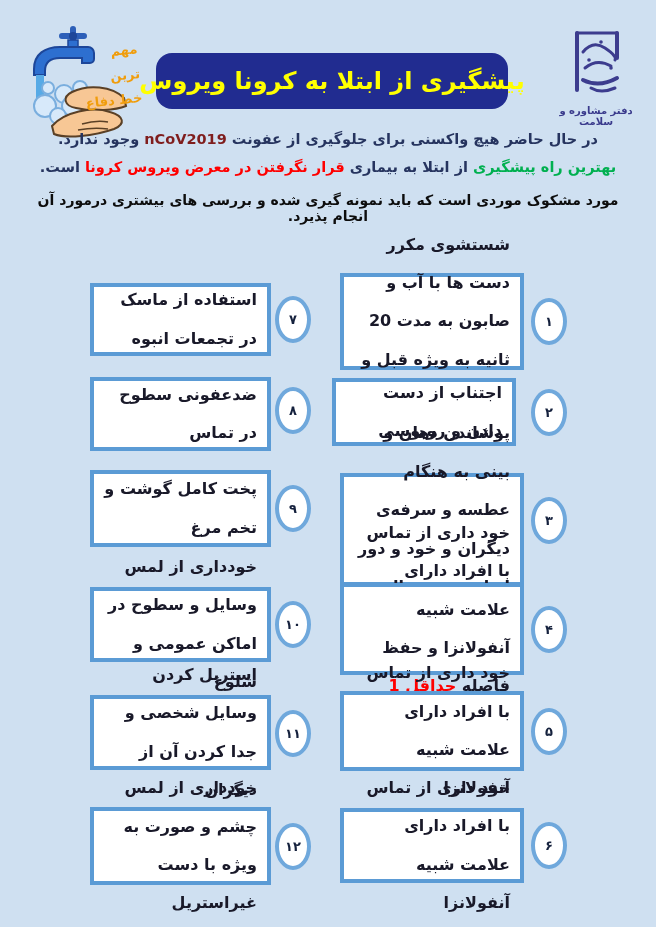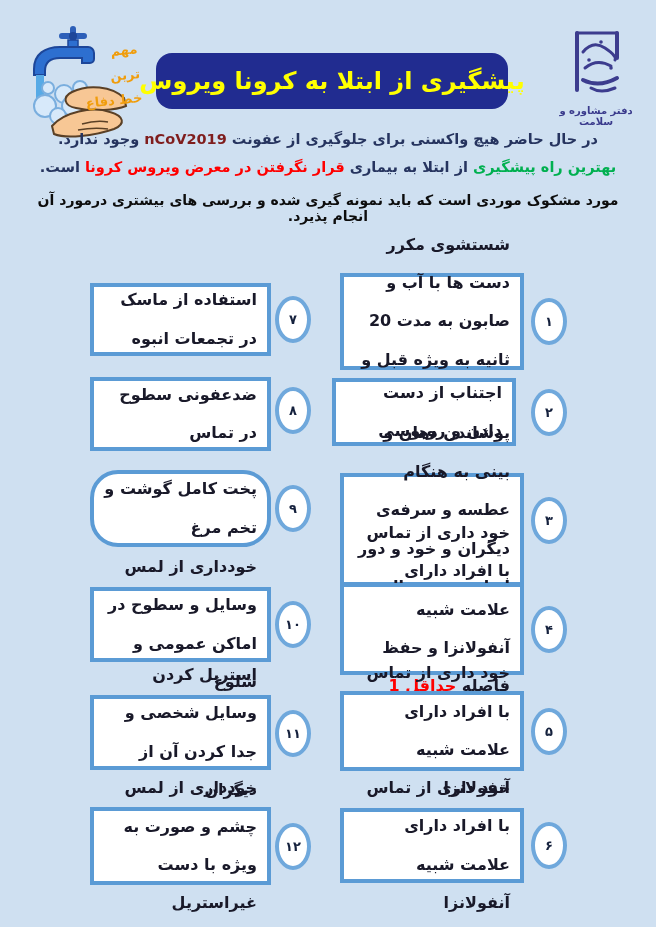--- a/index.html
+++ b/index.html
@@ -43,21 +43,21 @@
     justify-content:center;font-weight:bold;font-size:13px;color:#15213d;}
 
   #b1{left:340px;top:273px;width:184px;height:97px;}
   #b2{left:332px;top:378px;width:184px;height:68px;}
   #b3{left:340px;top:473px;width:184px;height:113px;}
   #b4{left:340px;top:583px;width:184px;height:92px;}
   #b5{left:340px;top:691px;width:184px;height:80px;}
   #b6{left:340px;top:808px;width:184px;height:75px;}
   #b7{left:90px;top:283px;width:181px;height:73px;}
   #b8{left:90px;top:377px;width:181px;height:74px;}
-  #b9{left:90px;top:470px;width:181px;height:77px;border-radius:28px;}
+  #b9{left:90px;top:470px;width:181px;height:77px;}
   #b10{left:90px;top:587px;width:181px;height:75px;}
   #b11{left:90px;top:695px;width:181px;height:75px;}
   #b12{left:90px;top:807px;width:181px;height:78px;}
 
   #n1{left:531px;top:298px;} #n2{left:531px;top:389px;} #n3{left:531px;top:497px;}
   #n4{left:531px;top:606px;} #n5{left:531px;top:708px;} #n6{left:531px;top:822px;}
   #n7{left:275px;top:296px;} #n8{left:275px;top:387px;} #n9{left:275px;top:485px;}
   #n10{left:275px;top:601px;} #n11{left:275px;top:710px;} #n12{left:275px;top:823px;}
 </style>
 </head>

